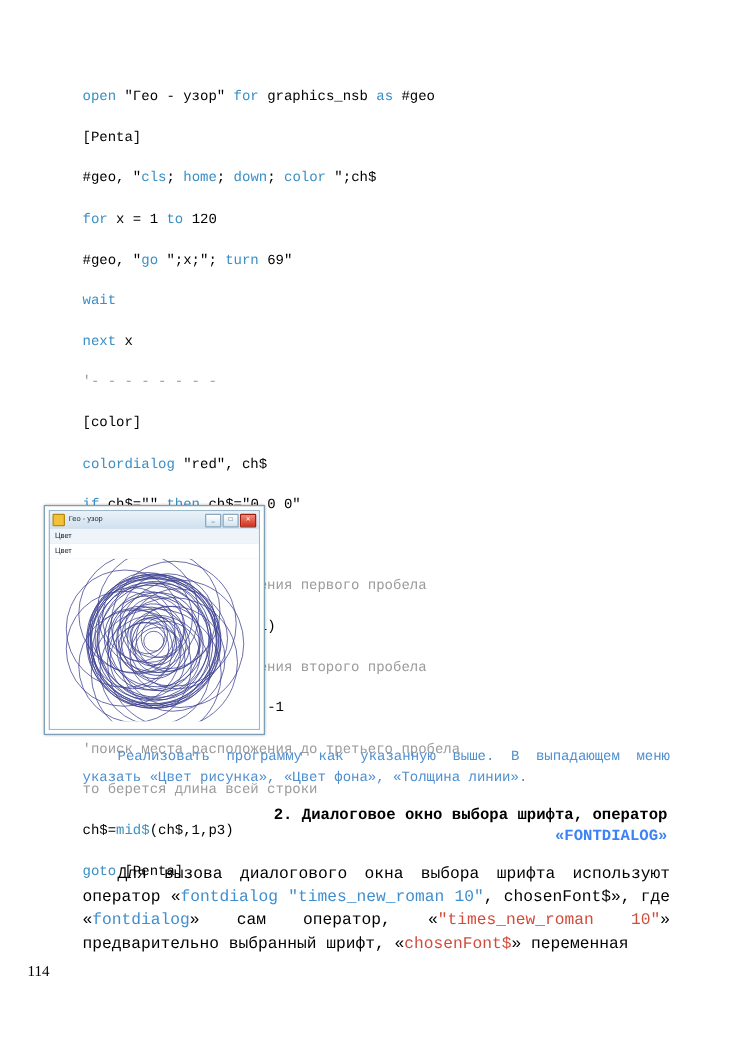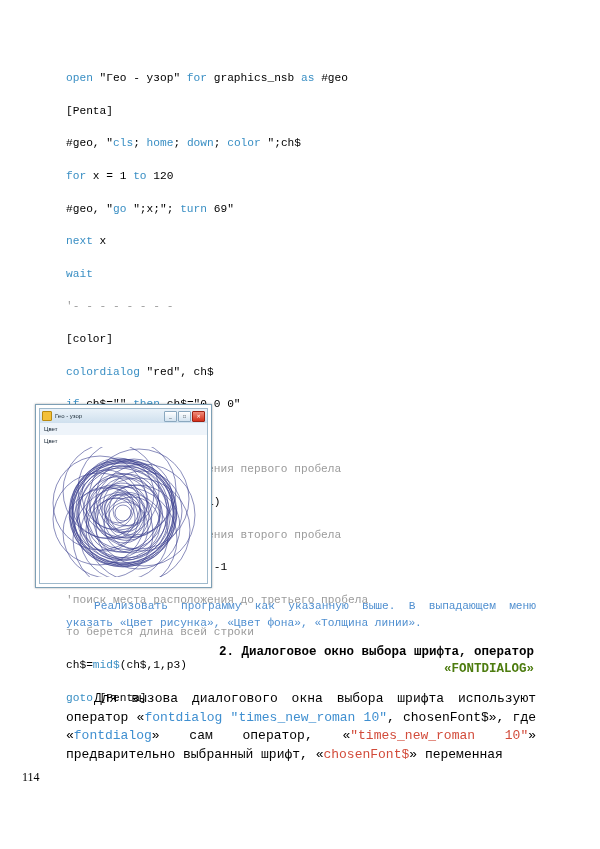--- a/index.html
+++ b/index.html
@@ -105,21 +105,21 @@
   .p-impl .ind{display:inline-block;width:28px;}
   .h2{
     position:absolute;
     left:64px;top:644px;width:470px;
     text-align:right;
     font-weight:bold;
     font-size:12.5px;
     line-height:17px;
     font-family:"Liberation Mono", monospace;
   }
-  .h2 .red{color:#4d7c0f;}
+  .h2 .red{color:#3b82f6;}
   .p-body{
     left:66px;top:690px;width:470px;
     font-family:"Liberation Mono", monospace;
     font-size:13px;
     line-height:18.5px;
     color:#000;
   }
   .p-body .ind{display:inline-block;width:28px;}
   .p-body .blue{color:#3f8fd0;}
   .p-body .red{color:#d24b3a;}
@@ -135,22 +135,22 @@
 <body>
 
 <div class="page">
 
   <div class="code">
 <span class="ln"><span class="kw">open </span><span class="plain">"Гео - узор" </span><span class="kw">for </span><span class="plain">graphics_nsb </span><span class="kw">as </span><span class="plain">#geo</span></span>
 <span class="ln"><span class="plain">[Penta]</span></span>
 <span class="ln"><span class="plain">#geo, "</span><span class="kw">cls</span><span class="plain">; </span><span class="kw">home</span><span class="plain">; </span><span class="kw">down</span><span class="plain">; </span><span class="kw">color</span><span class="plain"> ";ch$</span></span>
 <span class="ln"><span class="kw">for </span><span class="plain">x = 1 </span><span class="kw">to </span><span class="plain">120</span></span>
 <span class="ln"><span class="plain">#geo, "</span><span class="kw">go</span><span class="plain"> ";x;"; </span><span class="kw">turn</span><span class="plain"> 69"</span></span>
+<span class="ln"><span class="kw">wait</span></span>
 <span class="ln"><span class="kw">next </span><span class="plain">x</span></span>
-<span class="ln"><span class="kw">wait</span></span>
 <span class="ln"><span class="cm">'- - - - - - - -</span></span>
 <span class="ln"><span class="plain">[color]</span></span>
 <span class="ln"><span class="kw">colordialog</span><span class="plain"> "red", ch$</span></span>
 <span class="ln"><span class="kw">if </span><span class="plain">ch$="" </span><span class="kw">then </span><span class="plain">ch$="0 0 0"</span></span>
 <span class="ln"><span class="plain">p1=</span><span class="kw">instr</span><span class="plain">(ch$," ")</span></span>
 <span class="ln"><span class="cm">'поиск места расположения первого пробела</span></span>
 <span class="ln"><span class="plain">'p2=</span><span class="kw">instr</span><span class="plain">(ch$," ",p1+1)</span></span>
 <span class="ln"><span class="cm">'поиск места расположения второго пробела</span></span>
 <span class="ln"><span class="plain">p3=</span><span class="kw">instr</span><span class="plain">(ch$," ",p2+1)-1</span></span>
 <span class="ln"><span class="cm">'поиск места расположения до третьего пробела</span></span>

